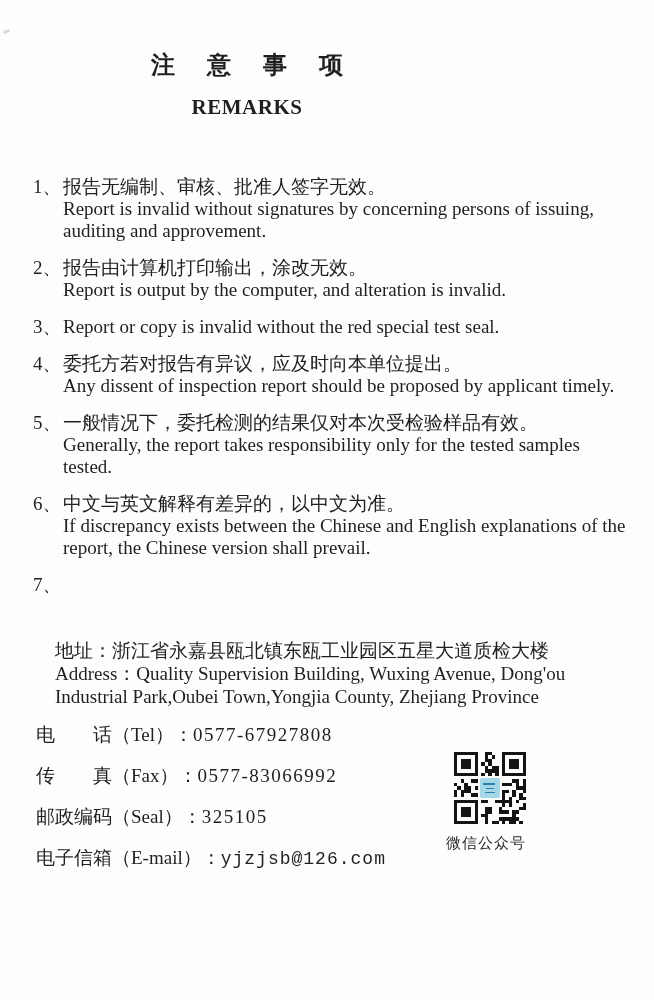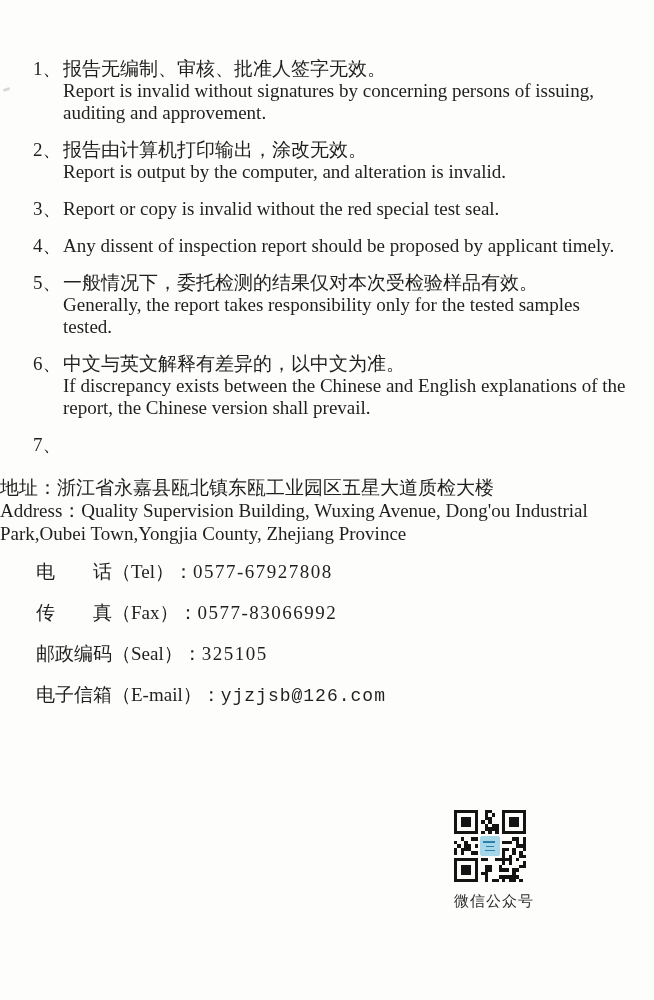--- a/index.html
+++ b/index.html
@@ -37,54 +37,58 @@
     padding-left:63px;padding-right:28px;
     margin-bottom:15px;
     font-size:19px;line-height:22px;
   }
   .item-num{position:absolute;left:33px;top:0;}
   .item-cn{display:block;}
   .item-en{display:block;}
 
   
   .address{
-    margin-top:57px;
-    padding-right:30px;
+    margin-top:80px;
+    padding-left:55px;padding-right:30px;
     font-size:19px;line-height:23px;
   }
   .address-en{display:block;}
 
   
   .contacts{margin-top:16px;padding-left:36px;font-size:19px;}
   .contact-row{line-height:22px;margin-bottom:19px;white-space:nowrap;}
   .contact-label{display:inline;}
   .contact-value{display:inline;letter-spacing:1.5px;}
   .contact-row.email .contact-value{
     font-family:"Liberation Mono","DejaVu Sans Mono",monospace;
     font-size:18px;letter-spacing:1px;margin-top:25px;
   }
 
   
   .qr-block{
     position:absolute;left:446px;top:752px;width:88px;
-    text-align:right;
+    text-align:left;
   }
   .qr-svg{display:block;margin:0 auto;width:76px;height:72px;}
   .qr-caption{
     margin-top:10px;font-size:15px;letter-spacing:1px;color:#2a2a2a;
     font-family:"Liberation Serif","DejaVu Serif",serif;
   }
 </style>
 </head>
 <body>
 
 <div class="page">
 
   <div class="artifact"></div>
 
+  <div class="heading">
+    <div class="title-cn">注意事项</div>
+    <div class="title-en">REMARKS</div>
+  </div>
 
   <div class="notice-list">
 
     <div class="item">
       <span class="item-num">1、</span>
       <span class="item-cn">报告无编制、审核、批准人签字无效。</span>
       <span class="item-en">Report is invalid without signatures by concerning persons of issuing, auditing and approvement.</span>
     </div>
 
     <div class="item">
@@ -93,20 +97,21 @@
       <span class="item-en">Report is output by the computer, and alteration is invalid.</span>
     </div>
 
     <div class="item">
       <span class="item-num">3、</span>
       <span class="item-en">Report or copy is invalid without the red special test seal.</span>
     </div>
 
     <div class="item">
       <span class="item-num">4、</span>
+      <span class="item-cn">委托方若对报告有异议，应及时向本单位提出。</span>
       <span class="item-en">Any dissent of inspection report should be proposed by applicant timely.</span>
     </div>
 
     <div class="item">
       <span class="item-num">5、</span>
       <span class="item-cn">一般情况下，委托检测的结果仅对本次受检验样品有效。</span>
       <span class="item-en">Generally, the report takes responsibility only for the tested samples tested.</span>
     </div>
 
     <div class="item">

